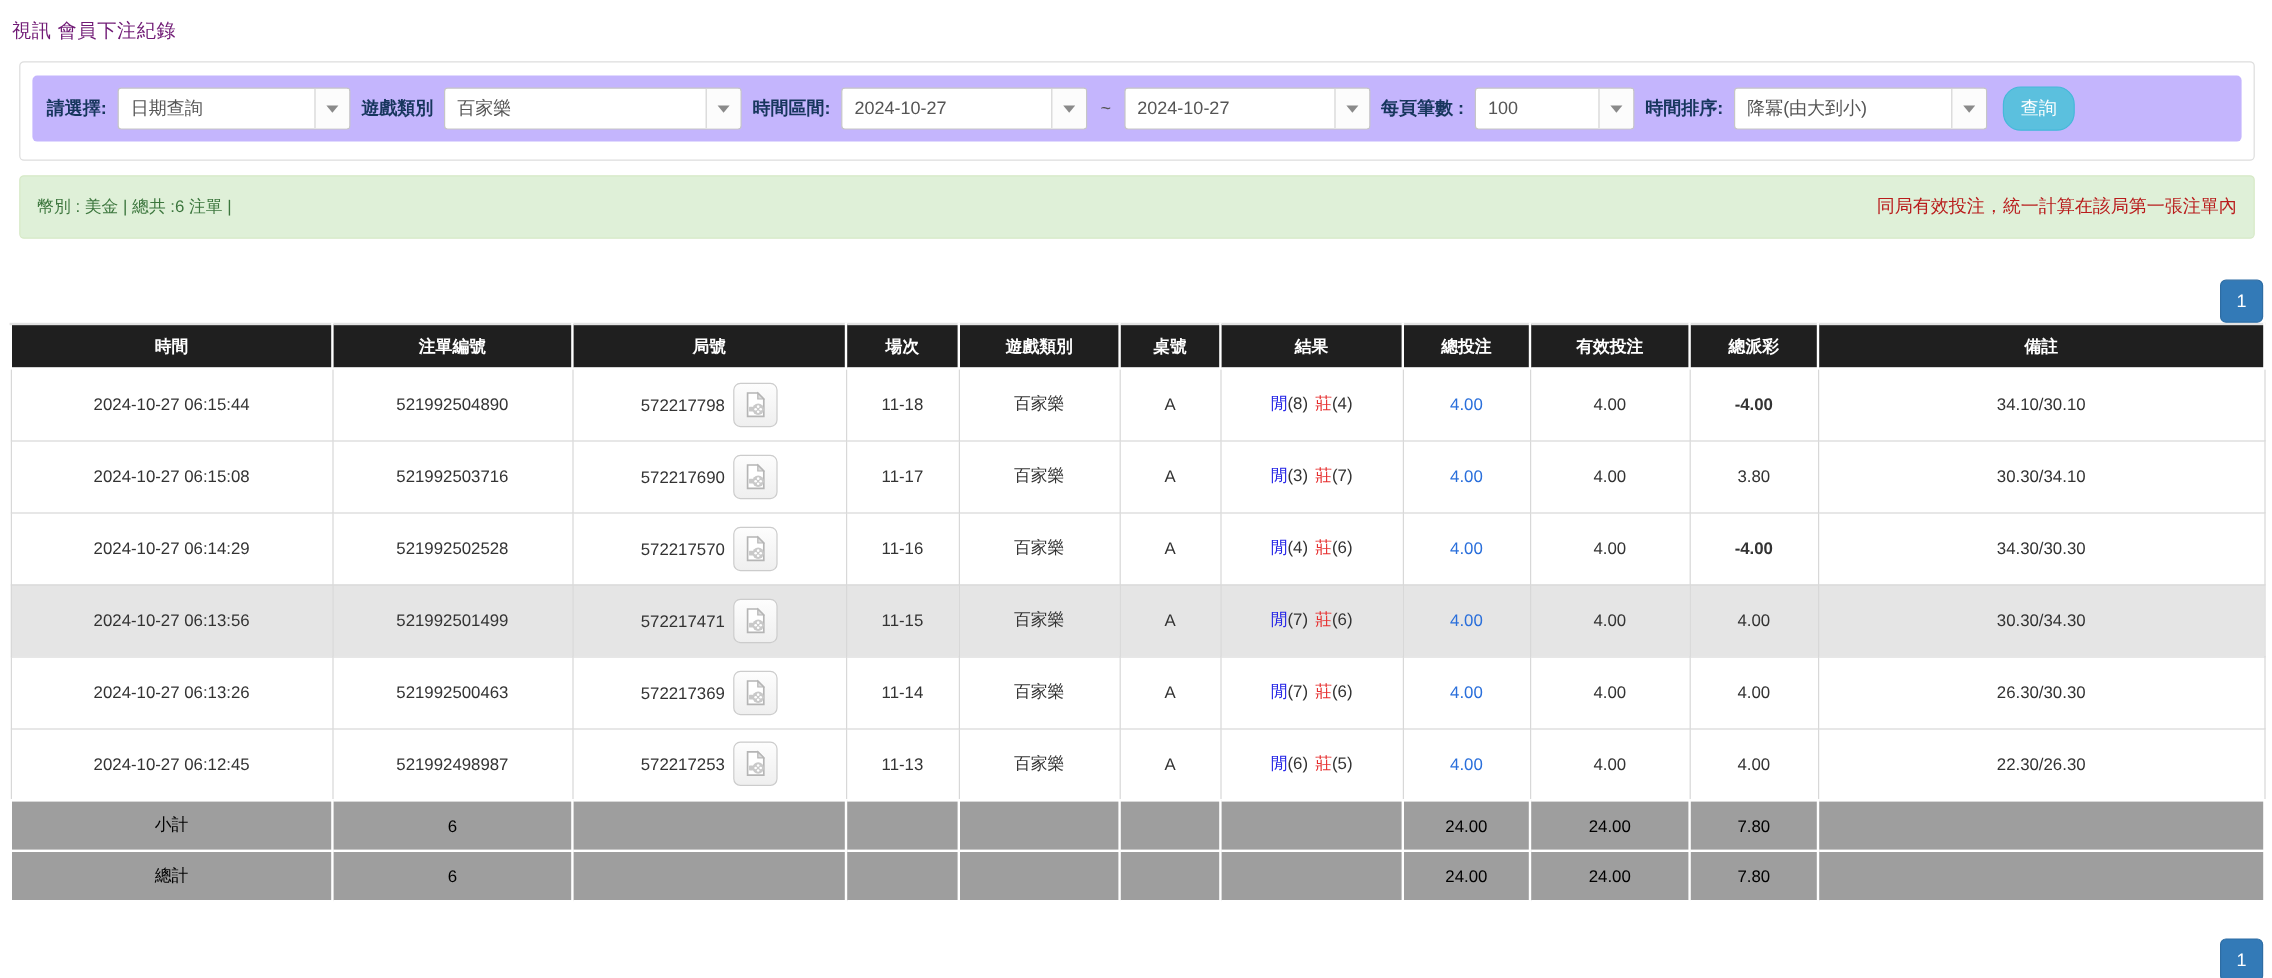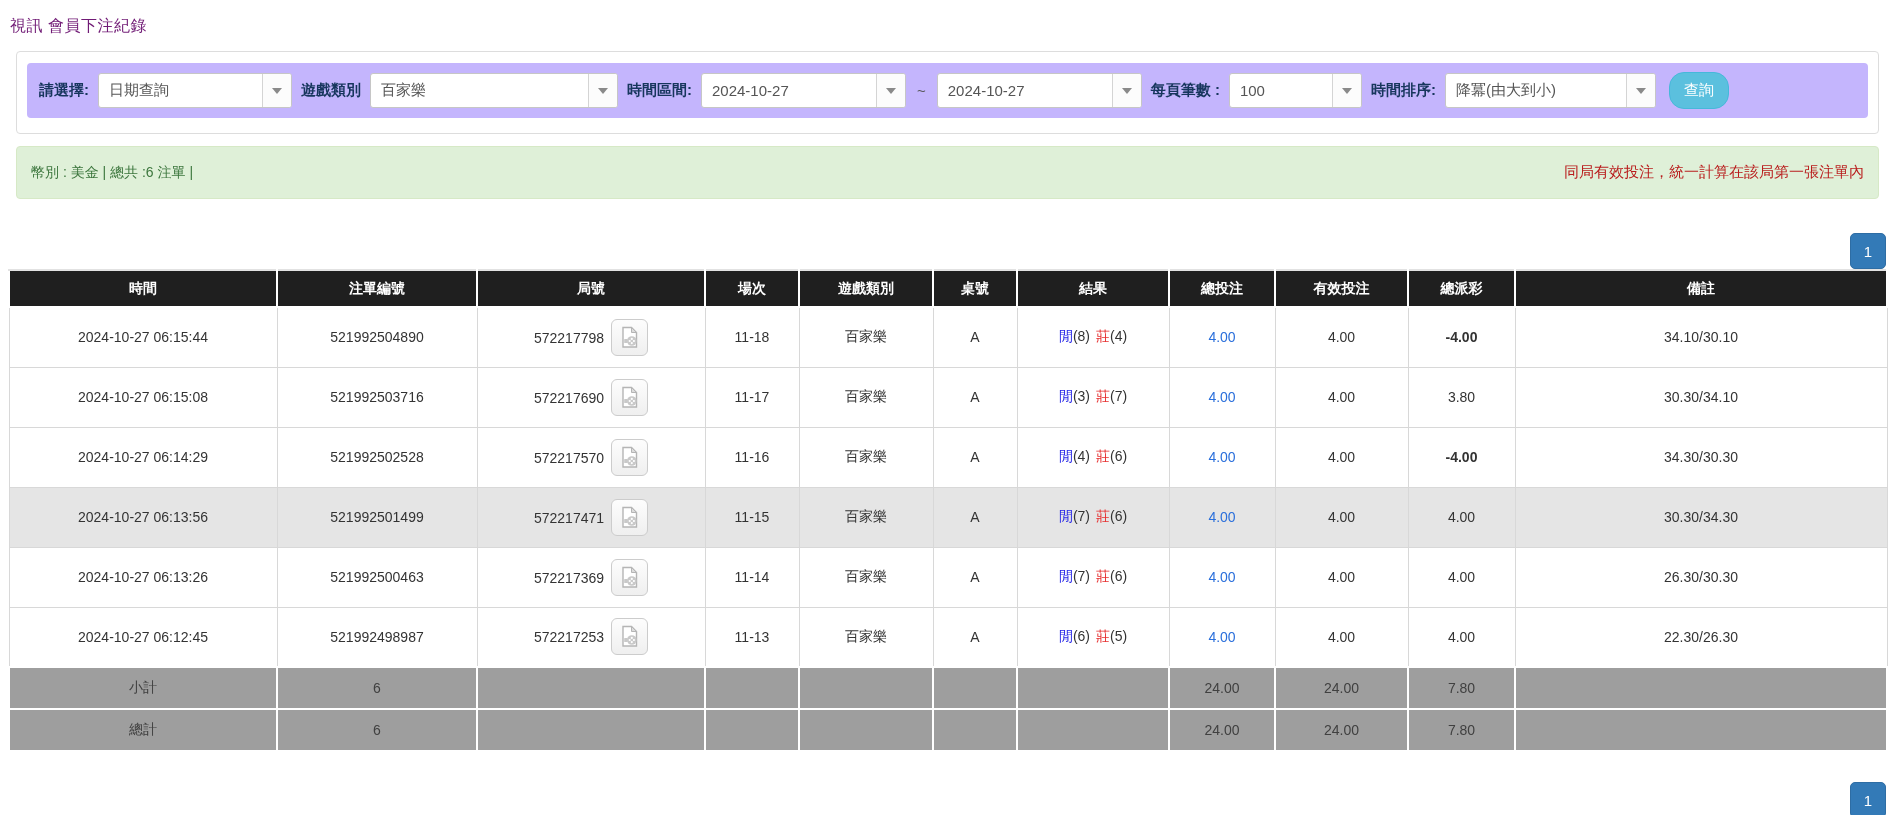--- a/index.html
+++ b/index.html
@@ -28,21 +28,21 @@
   
   .pagination-row { display:flex; justify-content:flex-end; margin:34px 7px 0 0; }
   .pagination-row.bottom { margin-top:30px; }
   .page-btn { min-width:36px; height:36px; background:#337ab7; border:1px solid #2e6da4; border-radius:5px; color:#fff; font-size:15px; display:flex; align-items:center; justify-content:center; cursor:pointer; }
 
   
   .bet-table { width:1878px; margin:0 0 0 8px; border-collapse:collapse; table-layout:fixed; }
   .bet-table th { background:#1f1f1f; color:#fff; font-size:14px; font-weight:bold; height:37px; border:2px solid #fff; border-top:2px solid #e2e2e2; text-align:center; }
   .bet-table td { height:60px; font-size:14px; color:#333; text-align:center; border:1px solid #d8d8d8; background:#fff; vertical-align:middle; }
   tr.highlight td { background:#e5e5e5; }
-  .bet-table tr.foot td { background:#9e9e9e; color:#404040; height:42px; border:2px solid #fff; font-size:14px; }
+  .bet-table tr.foot td { background:#9e9e9e; color:#000000; height:42px; border:2px solid #fff; font-size:14px; }
   .round-no { vertical-align:middle; }
   .video-btn { display:inline-flex; align-items:center; justify-content:center; width:37px; height:37px; margin-left:7px; border:1px solid #ccc; border-radius:6px; background:linear-gradient(#fdfdfd,#efefef); cursor:pointer; vertical-align:middle; }
   .bet-link { color:#2a6fdb; text-decoration:none; cursor:pointer; }
   .neg { color:#f00;font-weight:bold; }
   .rp { color:#2525e6; }
   .rb { color:#e63030; }
   .rs { color:#333; }
   .rsp { display:inline-block; width:6px; }
 </style>
 </head>

